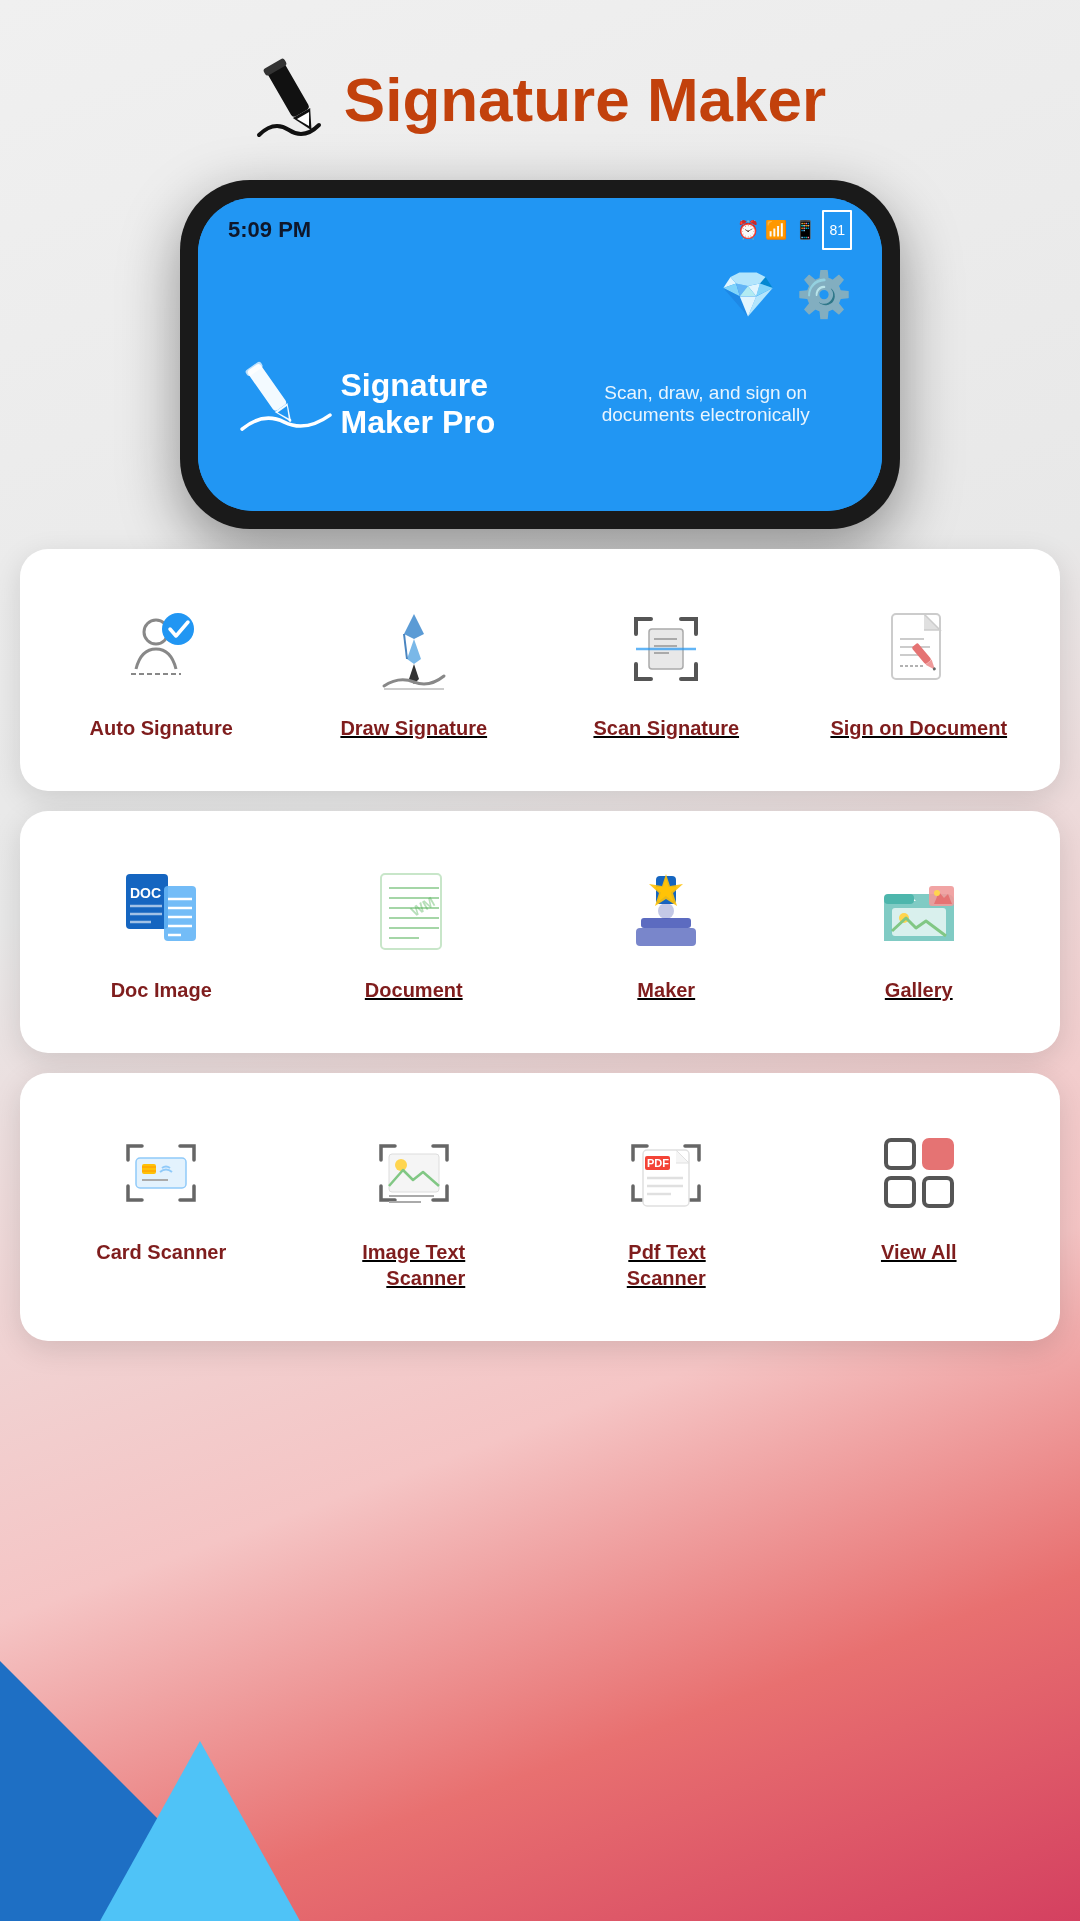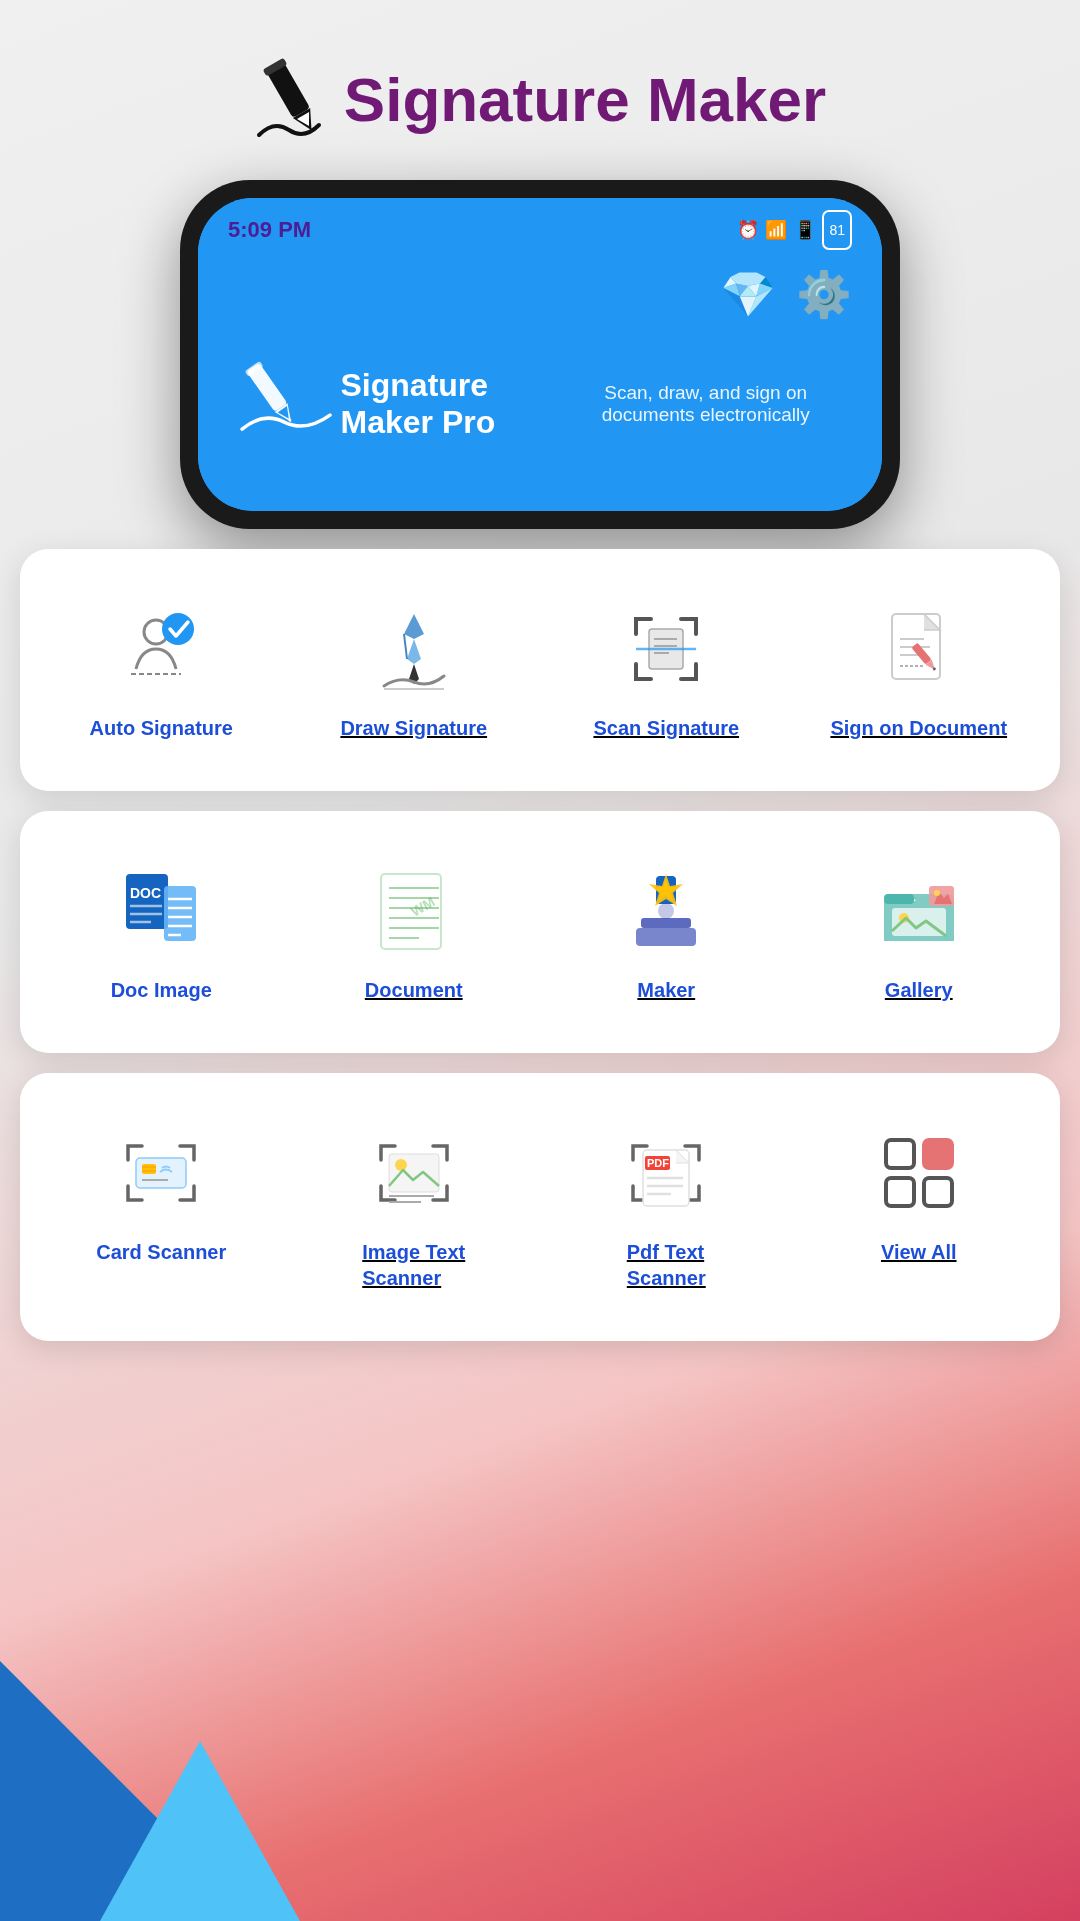--- a/index.html
+++ b/index.html
@@ -53,21 +53,21 @@
     }
 
     .pen-icon-svg {
       width: 80px;
       height: 100px;
     }
 
     .header-title {
       font-size: 62px;
       font-weight: 900;
-      color: #701a75;
+      color: #c2410c;
       line-height: 1;
     }
 
     
     .phone-container {
       position: relative;
       z-index: 1;
       display: flex;
       justify-content: center;
       margin-top: 10px;
@@ -91,21 +91,21 @@
     
     .status-bar {
       background: #2196f3;
       display: flex;
       justify-content: space-between;
       align-items: center;
       padding: 12px 30px 8px;
     }
 
     .status-time {
-      color: #4c1d95;
+      color: #0f172a;
       font-size: 22px;
       font-weight: bold;
     }
 
     .status-icons {
       display: flex;
       align-items: center;
       gap: 6px;
       color: white;
       font-size: 18px;
@@ -193,22 +193,22 @@
       height: 100px;
       display: flex;
       align-items: center;
       justify-content: center;
       margin-bottom: 16px;
     }
 
     .feature-label {
       font-size: 20px;
       font-weight: 600;
-      color: #1d4ed8;
-      text-align: left;
+      color: #7f1d1d;
+      text-align: right;
       line-height: 1.3;
     }
 
     
     .icon-svg {
       width: 90px;
       height: 90px;
     }
 
     
@@ -244,21 +244,21 @@
 <div class="phone-container">
   <div class="phone-mockup">
     <div class="phone-screen">
 
       <div class="status-bar">
         <span class="status-time">5:09 PM</span>
         <div class="status-icons">
           <span>⏰</span>
           <span>📶</span>
           <span>📱</span>
-          <span style="font-size:14px; border:2px solid white; padding:10px 5px; border-radius:7px;">81</span>
+          <span style="font-size:14px; border:2px solid white; padding:10px 5px; border-radius:1px;">81</span>
         </div>
       </div>
 
       <div class="app-header">
         <div class="app-header-icons">
           <span class="header-icon-gem">💎</span>
           <span class="header-icon-gear">⚙️</span>
         </div>
         <div class="app-logo-area">
 

